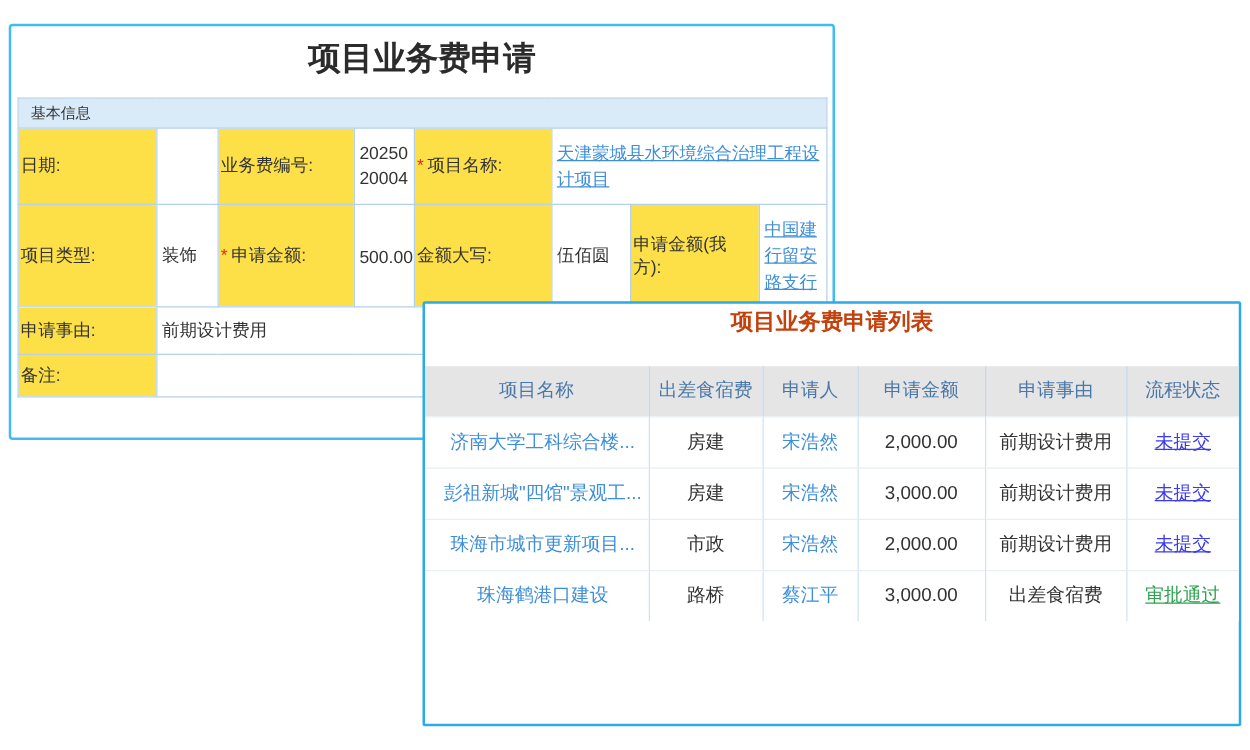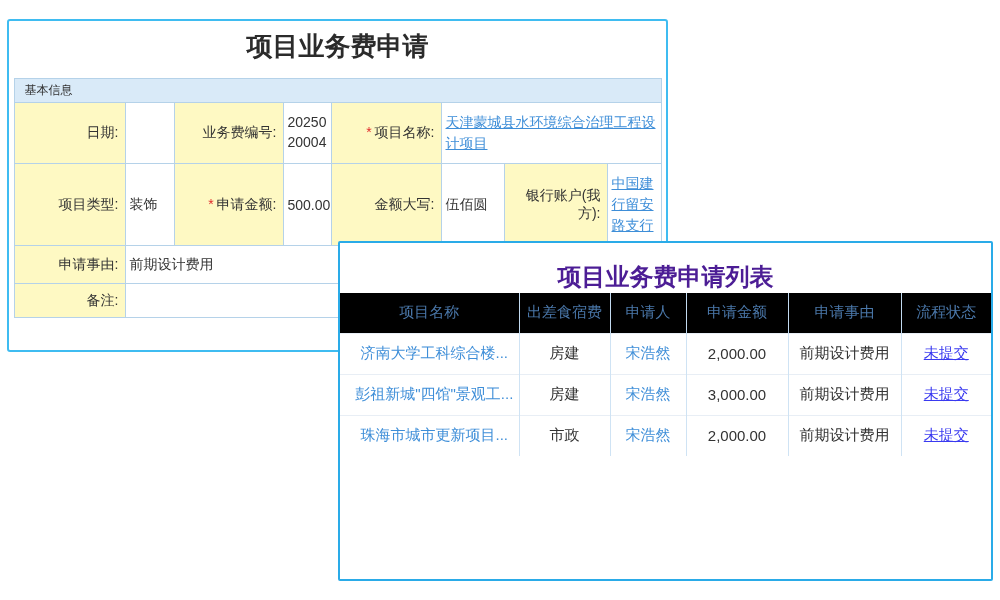--- a/index.html
+++ b/index.html
@@ -18,45 +18,45 @@
     padding-top: 8px; height: 33px;
     text-align: center; font-size: 26px; font-weight: bold; color: #2b2b2b;
   }
   table.form-table {
     border-collapse: collapse; table-layout: fixed;
     width: 647px; margin: 24px auto 0 auto;
     font-size: 14px;
   }
   table.form-table td { border: 1px solid #b5d2e9; vertical-align: middle; overflow: hidden; }
   td.section-hdr { background: #d9eaf8; height: 24px; padding-left: 10px; font-size: 12px; color: #333; }
-  td.lbl { background: #fef9c3; text-align: right; padding: 3px 6px 3px 2px; color: #333; }
+  td.lbl { background: #fde047; text-align: left; padding: 3px 6px 3px 2px; color: #333; }
   td.val { background: #fff; text-align: left; padding: 9px 4px; }
   td.brk { word-break: break-all; line-height: 1.4; }
   .req { color: #e02b2b; margin-right: 3px; }
   tr.r1 { height: 52px; } tr.r2 { height: 68px; } tr.r3 { height: 49px; }
   tr.r4 { height: 38px; } tr.r5 { height: 34px; }
   a.form-link { color: #3e8ed8; text-decoration: underline; cursor: pointer; line-height: 1.5; }
 
   
   .list-panel {
     position: absolute; left: 338px; top: 241px;
     width: 655px; height: 340px;
     background: #fff; border: 2px solid #2aabe8; border-radius: 2px;
     z-index: 2;
   }
   .list-title {
-    padding-top: 18px; height: 50px;
-    text-align: center; font-size: 24px; font-weight: bold; color: #4c1d95;
+    padding-top: 2px; height: 50px;
+    text-align: center; font-size: 18px; font-weight: bold; color: #c2410c;
   }
   table.list-table {
     border-collapse: collapse; table-layout: fixed;
     width: 651px; font-size: 15px;
   }
   table.list-table th {
-    height: 40px; background: #000000; color: #4a77a9;
+    height: 40px; background: #e5e5e5; color: #4a77a9;
     font-weight: normal; text-align: center;
   }
   table.list-table th + th { border-left: 1px solid #c2daf0; }
   table.list-table td {
     height: 41px; text-align: center; vertical-align: middle;
     border-top: 1px solid #e8eef5; background: #fff;
   }
   table.list-table td + td { border-left: 1px solid #cfe3f4; }
   td.proj { text-align: left; padding-left: 10px; }
   td.proj a { color: #3e8ed8; text-decoration: none; cursor: pointer; white-space: nowrap; }
@@ -94,21 +94,21 @@
         <a class="form-link">天津蒙城县水环境综合治理工程设计项目</a>
       </td>
     </tr>
     <tr class="r2">
       <td class="lbl">项目类型:</td>
       <td class="val">装饰</td>
       <td class="lbl"><span class="req">*</span><span>申请金额:</span></td>
       <td class="val">500.00</td>
       <td class="lbl">金额大写:</td>
       <td class="val">伍佰圆</td>
-      <td class="lbl">银行账户(我方):</td>
+      <td class="lbl">申请金额(我方):</td>
       <td class="val">
         <a class="form-link">中国建行留安路支行</a>
       </td>
     </tr>
     <tr class="r4">
       <td class="lbl">申请事由:</td>
       <td class="val" colspan="7">前期设计费用</td>
     </tr>
     <tr class="r5">
       <td class="lbl">备注:</td>
@@ -157,15 +157,23 @@
       <td class="status"><a style="color: rgb(58, 58, 240);">未提交</a></td>
     </tr>
     <tr>
       <td class="proj"><a>珠海市城市更新项目...</a></td>
       <td>市政</td>
       <td class="applicant"><a>宋浩然</a></td>
       <td>2,000.00</td>
       <td>前期设计费用</td>
       <td class="status"><a style="color: rgb(58, 58, 240);">未提交</a></td>
     </tr>
+    <tr>
+      <td class="proj"><a>珠海鹤港口建设</a></td>
+      <td>路桥</td>
+      <td class="applicant"><a>蔡江平</a></td>
+      <td>3,000.00</td>
+      <td>出差食宿费</td>
+      <td class="status"><a style="color: rgb(47, 161, 78);">审批通过</a></td>
+    </tr>
   </tbody>
     </table>
 </div>
 
 </body></html>

